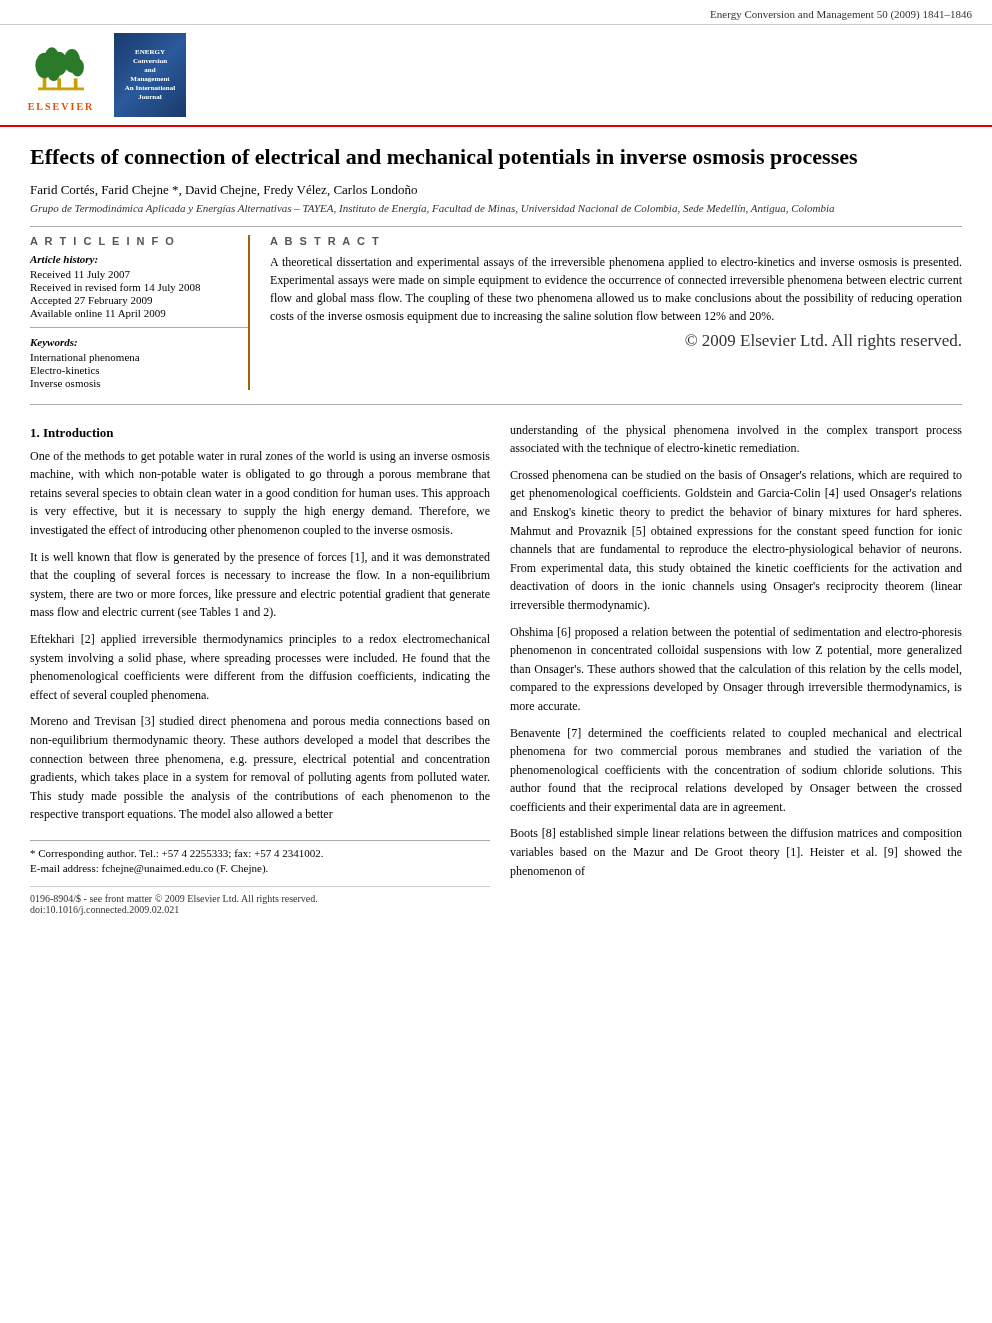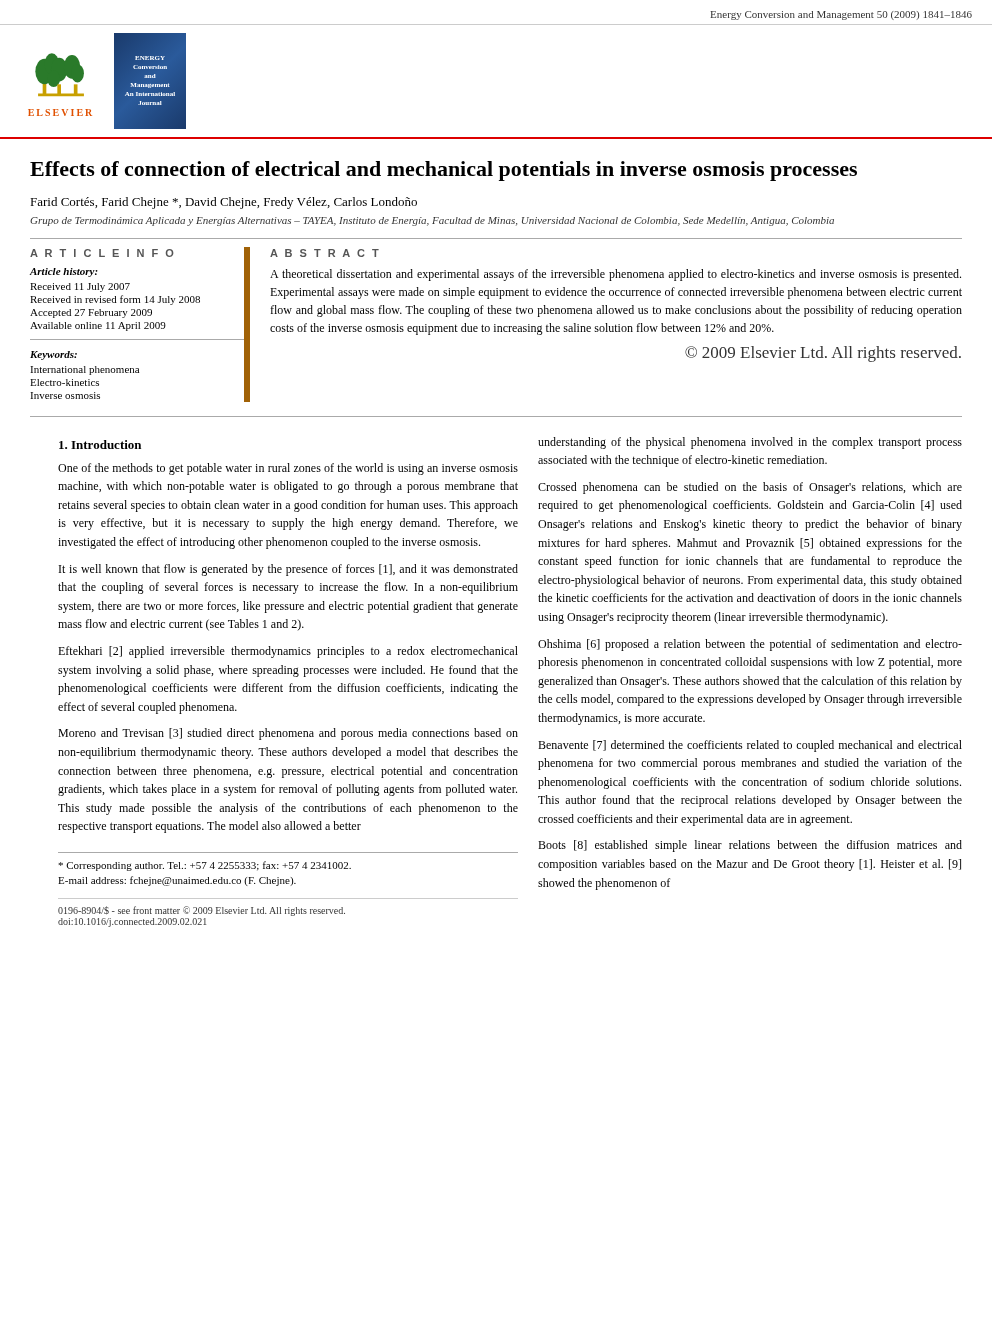--- a/index.html
+++ b/index.html
@@ -83,21 +83,21 @@
 
     .journal-thumb {
       width: 80px;
       flex-shrink: 0;
       display: flex;
       justify-content: flex-end;
     }
 
     .thumb-box {
       width: 72px;
-      height: 96px;
+      height: 84px;
       background: linear-gradient(135deg, #1a3a6b 0%, #2a5a9b 50%, #1a3a6b 100%);
       display: flex;
       flex-direction: column;
       align-items: center;
       justify-content: center;
       padding: 4px;
     }
 
     .thumb-box-text {
       color: #fff;
@@ -141,21 +141,21 @@
 
     .two-col {
       display: flex;
       gap: 20px;
       margin-top: 8px;
     }
 
     .article-info-col {
       width: 220px;
       flex-shrink: 0;
-      border-right: 6px solid #a16207;
+      border-right: 2px solid #a16207;
     }
 
     .abstract-col {
       flex: 1;
     }
 
     .section-label {
       font-size: 11px;
       letter-spacing: 2px;
       color: #555;
@@ -204,21 +204,20 @@
 
     .main-content {
       display: flex;
       gap: 20px;
       margin-top: 16px;
     }
 
     .left-col {
       width: 460px;
       flex-shrink: 0;
-      margin-left: 28px;
     }
 
     .right-col {
       flex: 1;
     }
 
     .section-heading {
       font-size: 13px;
       font-weight: bold;
       margin-bottom: 6px;

